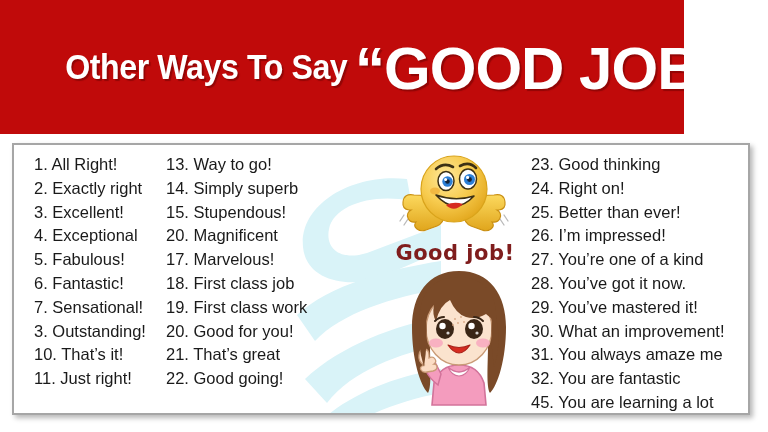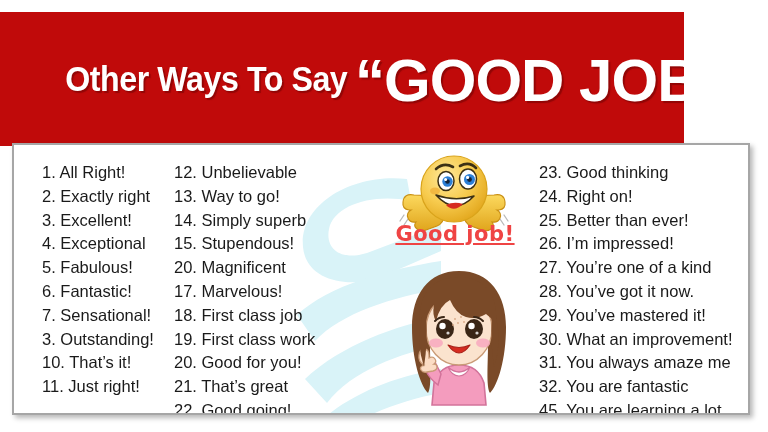--- a/index.html
+++ b/index.html
@@ -17,21 +17,21 @@
     position: relative;
     width: 768px;
     height: 432px;
     background: #ffffff;
   }
 
   
   #banner {
     position: absolute;
     left: 0;
-    top: 12px;
+    top: 0;
     width: 684px;
     height: 134px;
     background: #C00A0A;
     overflow: hidden;
   }
   #banner-title {
     position: absolute;
     left: 0;
     top: 0;
     width: 768px;
@@ -93,21 +93,21 @@
   .col {
     position: absolute;
     top: 8px;
   }
   #col-1 { left: 20px; width: 140px; }
   #col-2 { left: 152px; width: 165px; }
   #col-3 { left: 517px; width: 215px; }
 
   .list {
     list-style: none;
-    margin: 8px;
+    margin: 0;
     padding: 0;
   }
   .list li {
     font-family: "Liberation Sans", sans-serif;
     font-size: 16.5px;
     line-height: 23.8px;
     color: #1A1A1A;
     white-space: nowrap;
   }
 
@@ -122,30 +122,29 @@
   #emoji-wrap {
     position: absolute;
     left: 62px;
     top: 8px;
     width: 120px;
     height: 82px;
   }
   #goodjob-text {
     position: absolute;
     left: 58px;
-    top: 77px;
+    top: 96px;
     width: 130px;
     text-align: center;
     font-family: "DejaVu Sans", sans-serif;
     font-weight: bold;
     font-size: 21px;
-    color: #ef4444;
+    color: #7f1d1d;
     letter-spacing: 0.5px;
     white-space: nowrap;
-    text-decoration: underline;
   }
   #girl-wrap {
     position: absolute;
     left: 66px;
     top: 122px;
     width: 122px;
     height: 140px;
   }
 </style>
 </head>
@@ -179,21 +178,20 @@
         <li>6. Fantastic!</li>
         <li>7. Sensational!</li>
         <li>3. Outstanding!</li>
         <li>10. That’s it!</li>
         <li>11. Just right!</li>
       </ul>
     </div>
 
     <div class="col" id="col-2">
       <ul class="list">
-        <li>12. Unbelievable</li>
         <li>13. Way to go!</li>
         <li>14. Simply superb</li>
         <li>15. Stupendous!</li>
         <li>20. Magnificent</li>
         <li>17. Marvelous!</li>
         <li>18. First class job</li>
         <li>19. First class work</li>
         <li>20. Good for you!</li>
         <li>21. That’s great</li>
         <li>22. Good going!</li>

